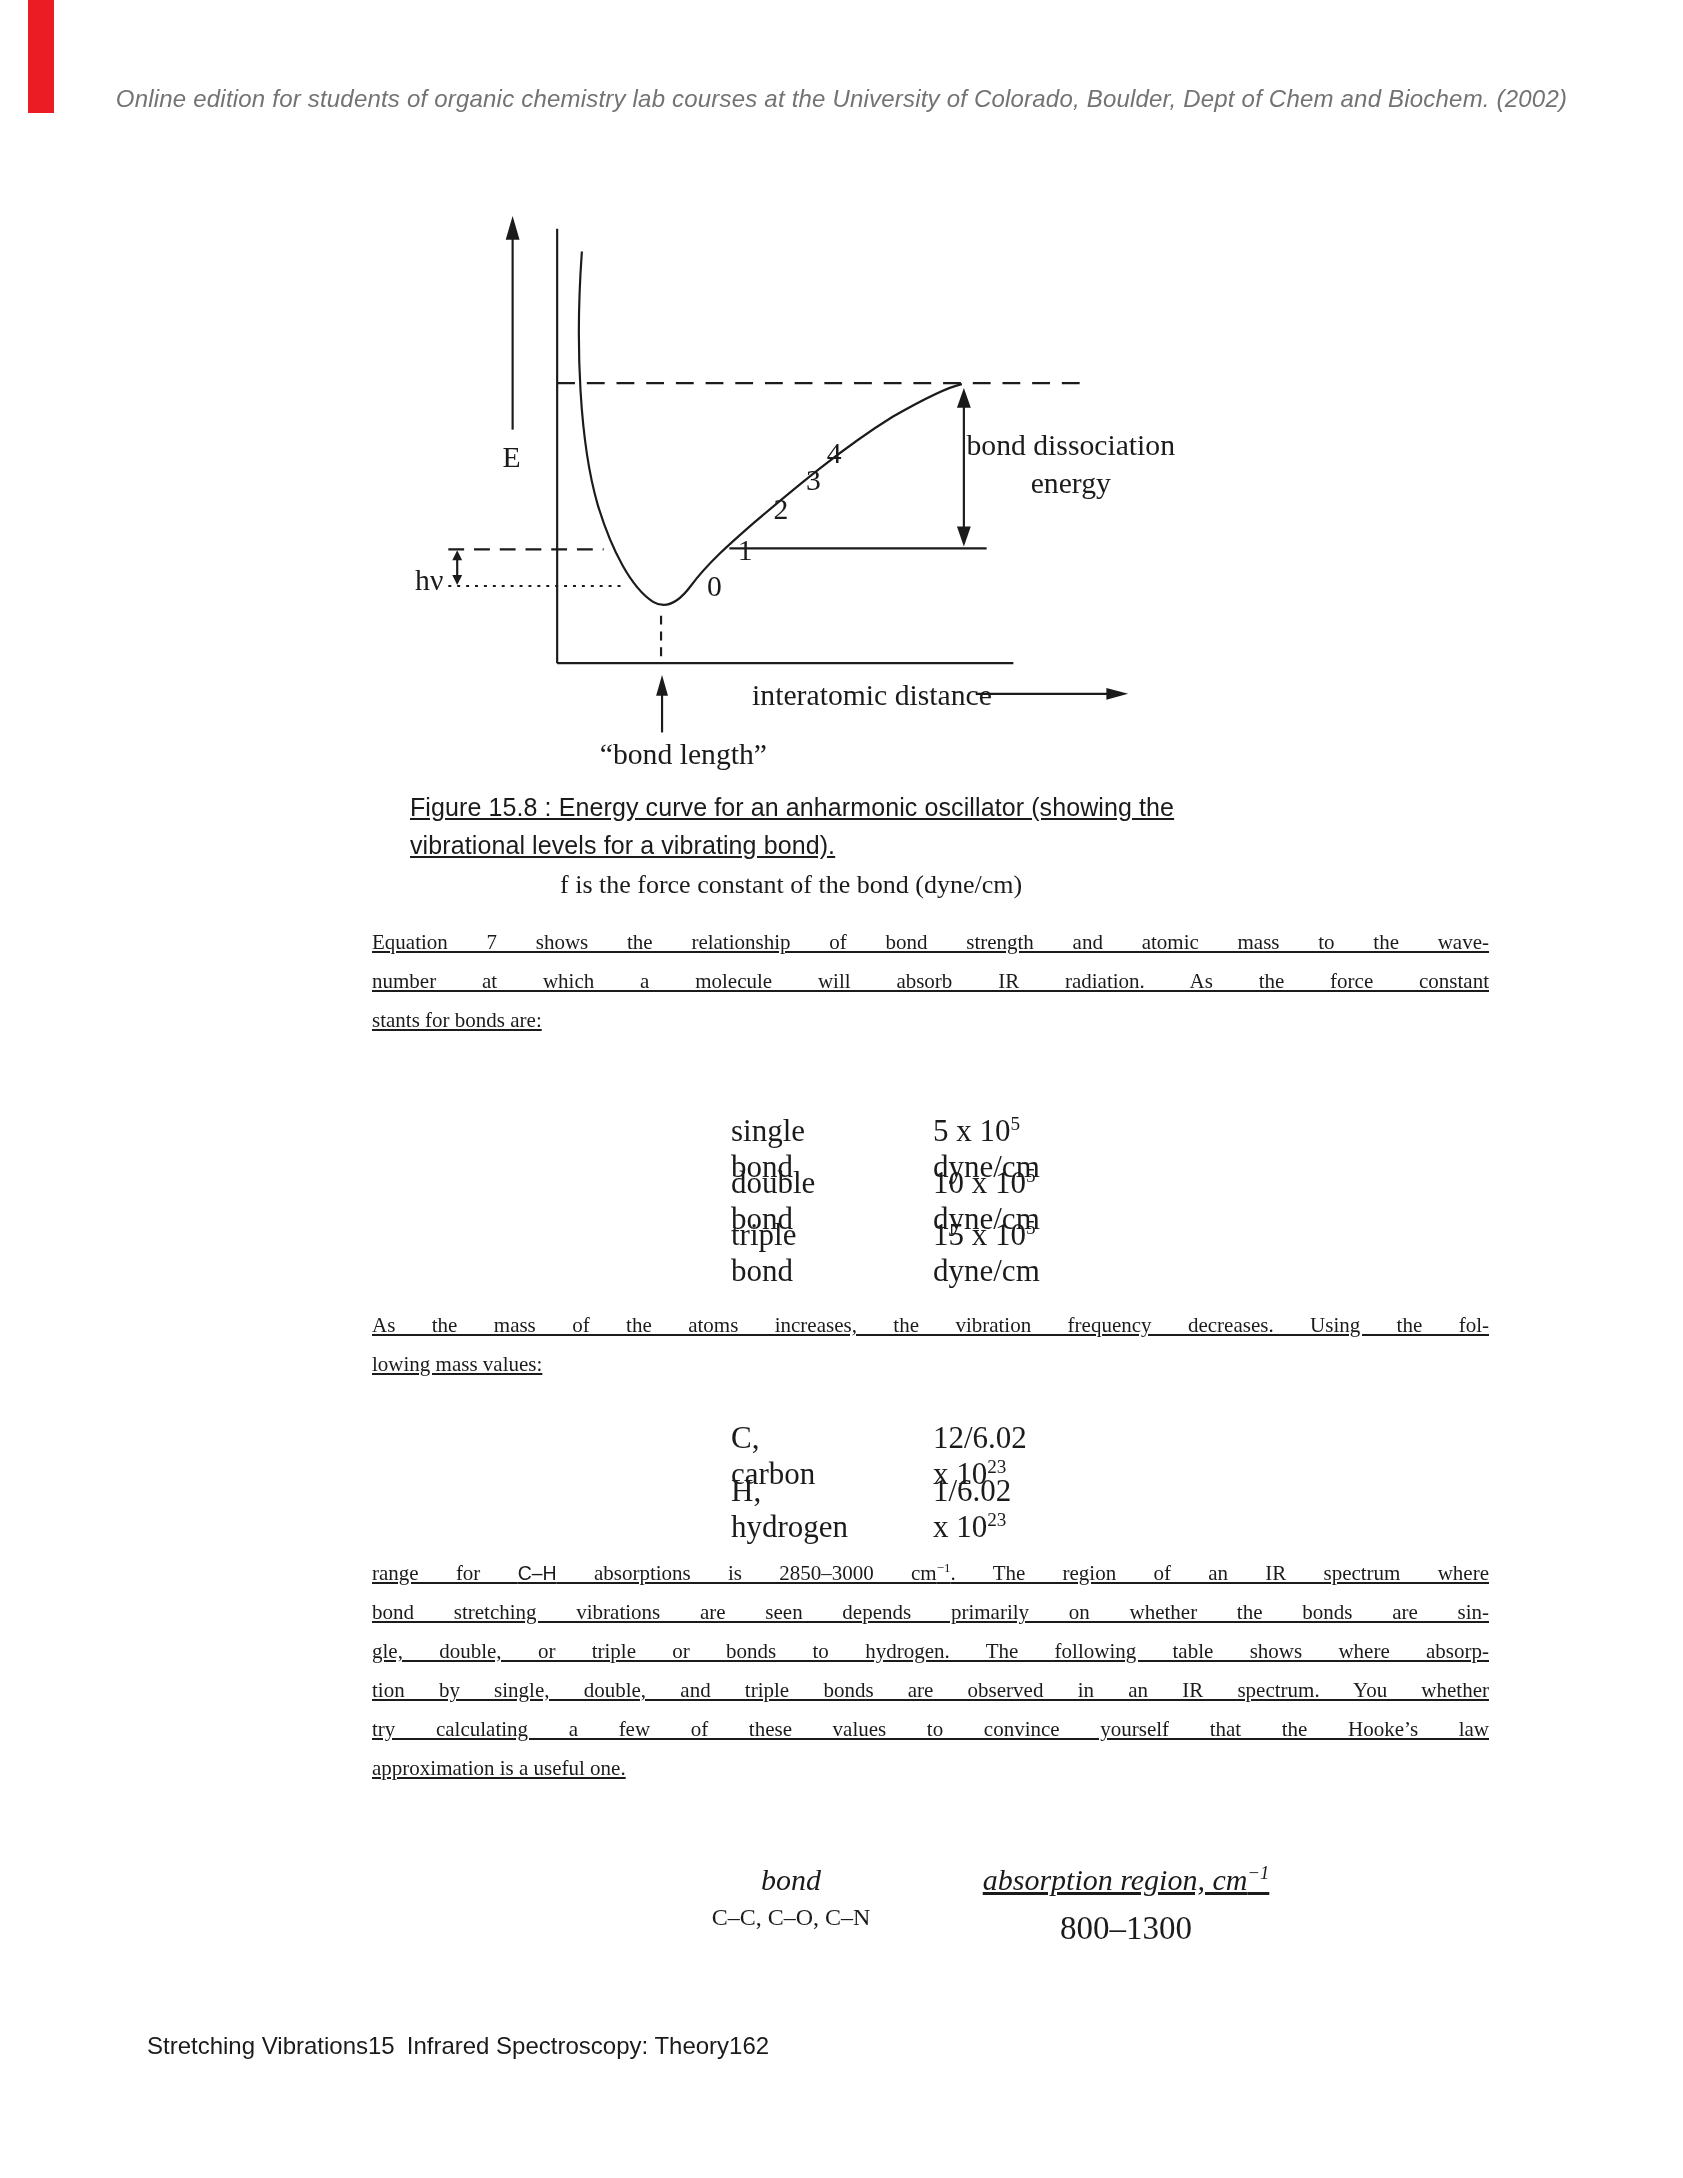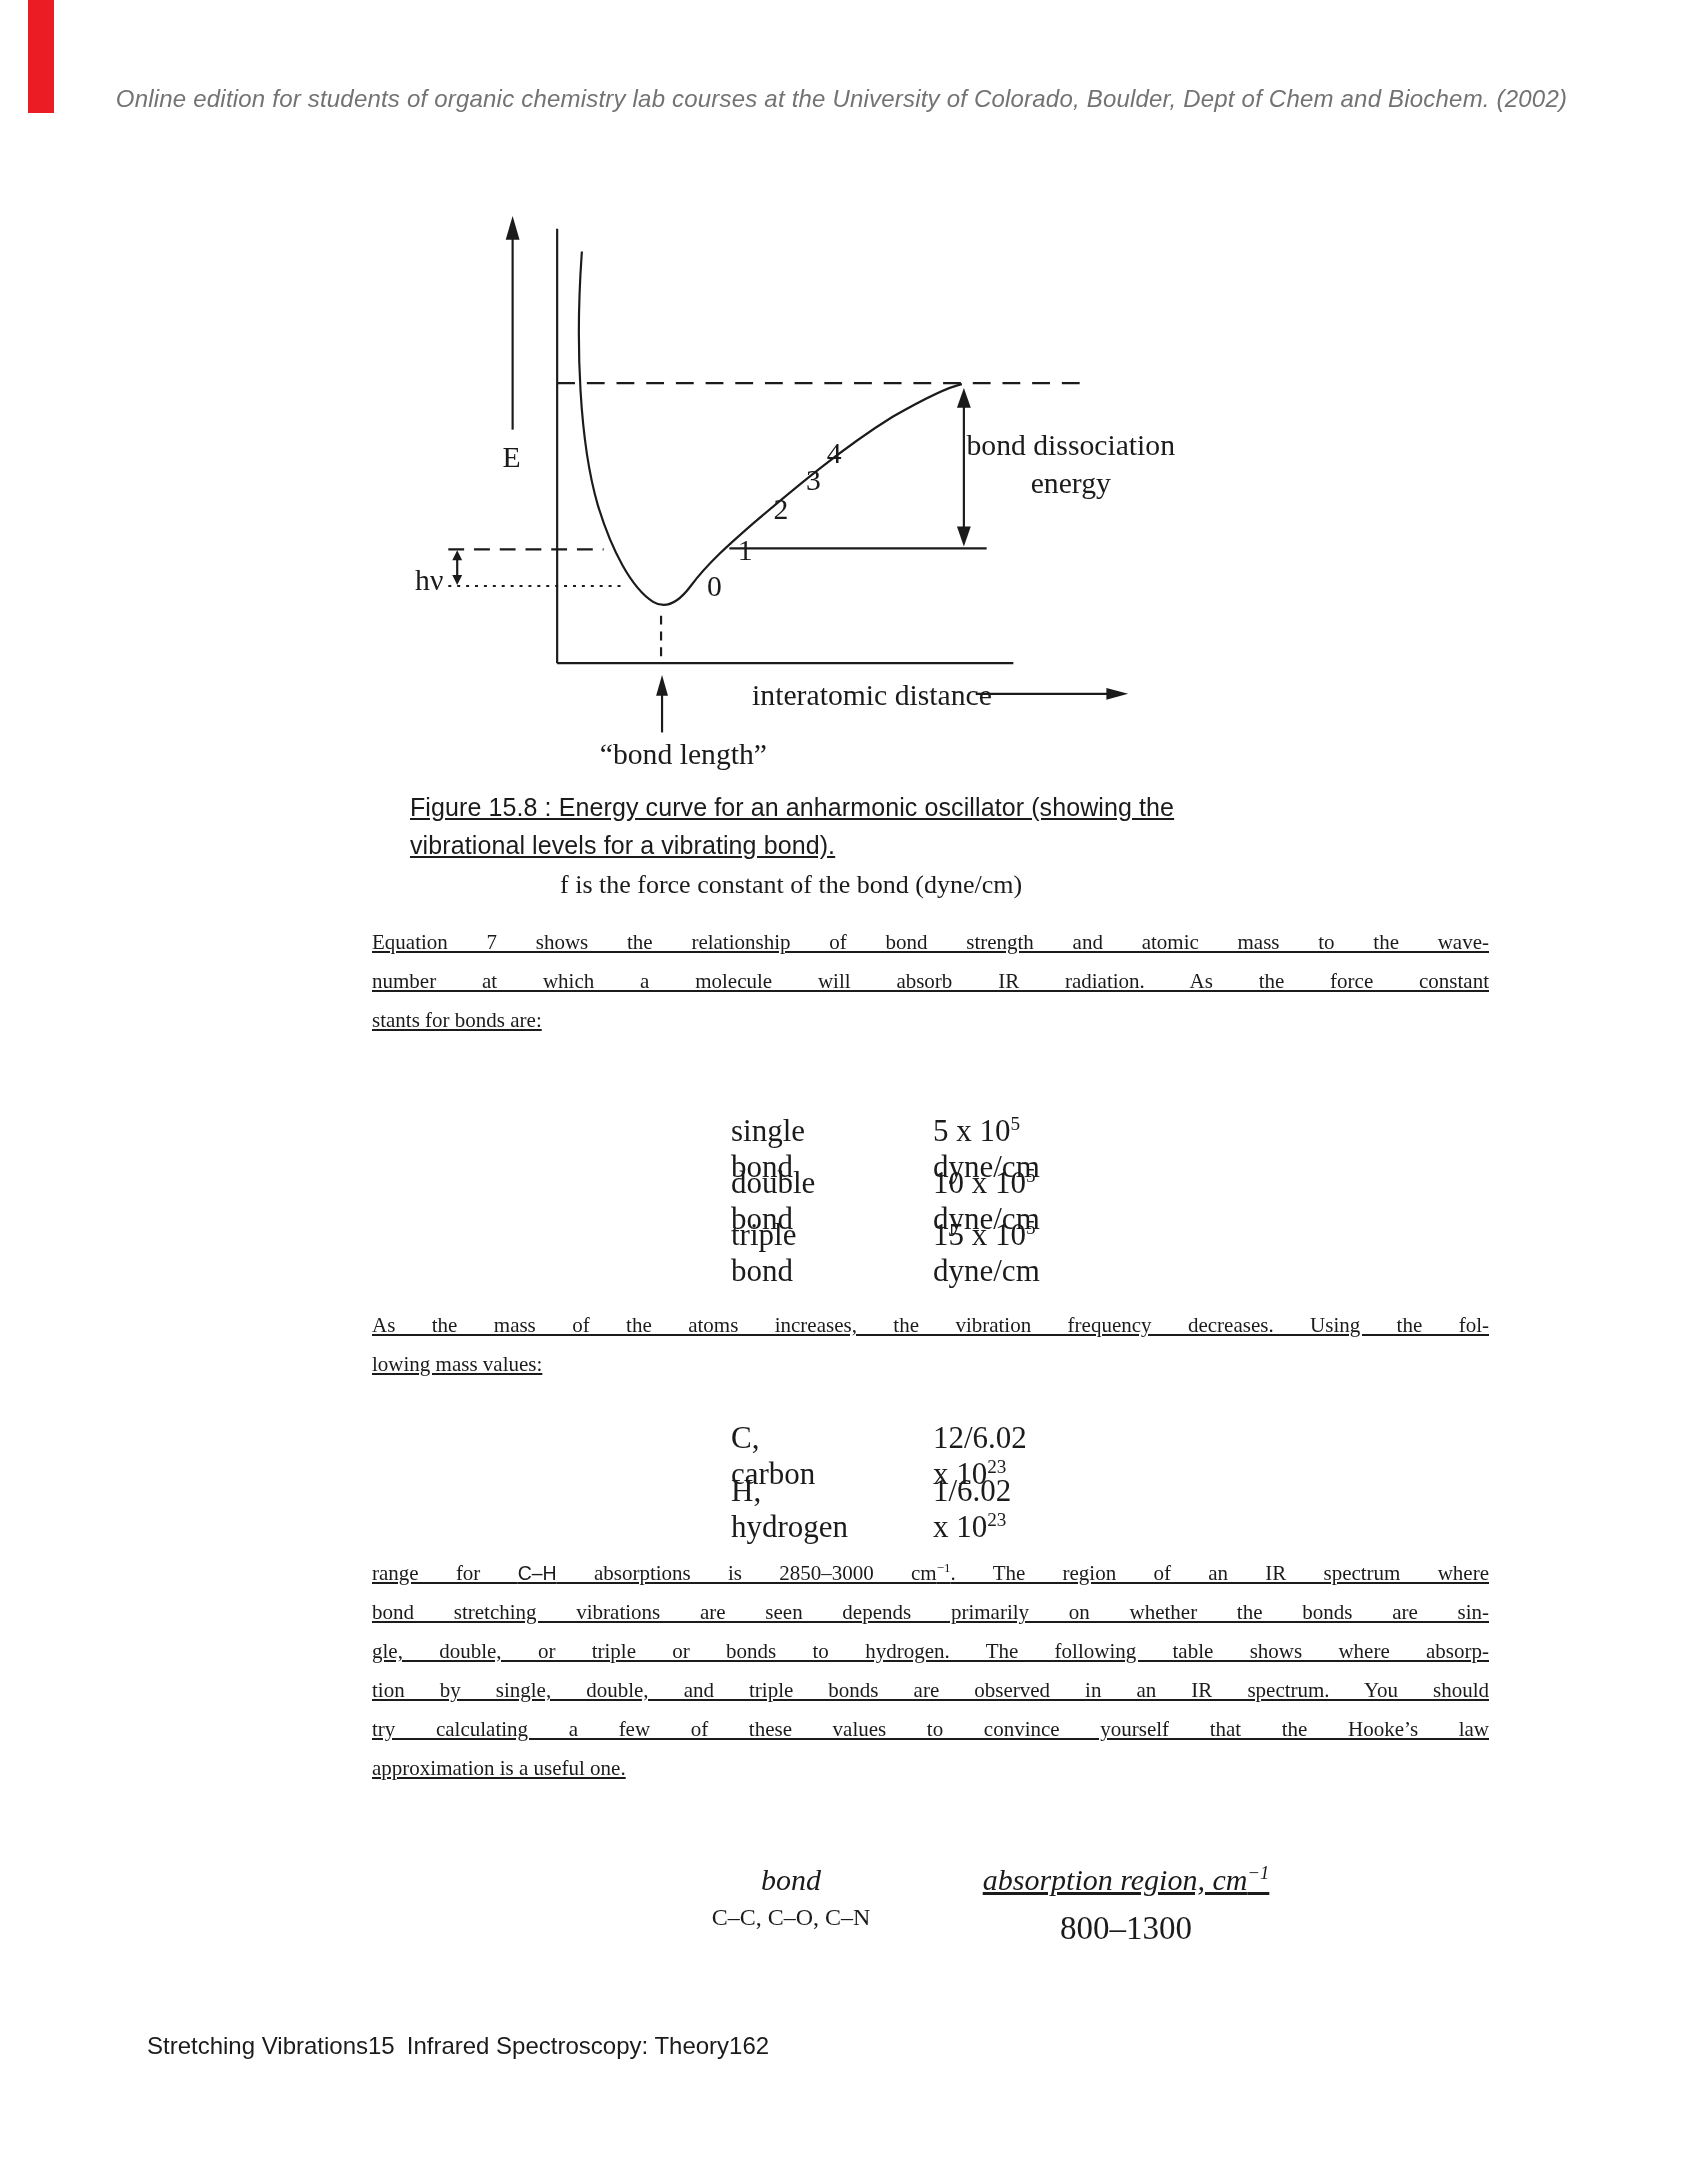--- a/index.html
+++ b/index.html
@@ -164,21 +164,21 @@
     <div class="lrow">
       <span class="llabel">H, hydrogen</span>
       <span class="lvalue">1/6.02 x 10<sup>23</sup></span>
     </div>
   </div>
 
 <div class="abs para para3">
     <div class="tline just">range for <span class="seg-sf">C–H</span> absorptions is 2850–3000 cm<sup>−1</sup>. The region of an IR spectrum where</div>
     <div class="tline just">bond stretching vibrations are seen depends primarily on whether the bonds are sin-</div>
     <div class="tline just">gle, double, or triple or bonds to hydrogen. The following table shows where absorp-</div>
-    <div class="tline just">tion by single, double, and triple bonds are observed in an IR spectrum. You should</div>
+    <div class="tline just">tion by single, double, and triple bonds are observed in an IR spectrum. You whether</div>
     <div class="tline just">try calculating a few of these values to convince yourself that the Hooke’s law</div>
     <div class="tline">approximation is a useful one.</div>
   </div>
 
 <div class="abs tcell th th-bond">bond</div>
 <div class="abs tcell th th-region">
     <div class="tline">absorption region, cm<sup>−1</sup></div>
   </div>
 <div class="abs tcell td-bonds">C–C, C–O, C–N</div>
 <div class="abs tcell td-region">800–1300</div>

